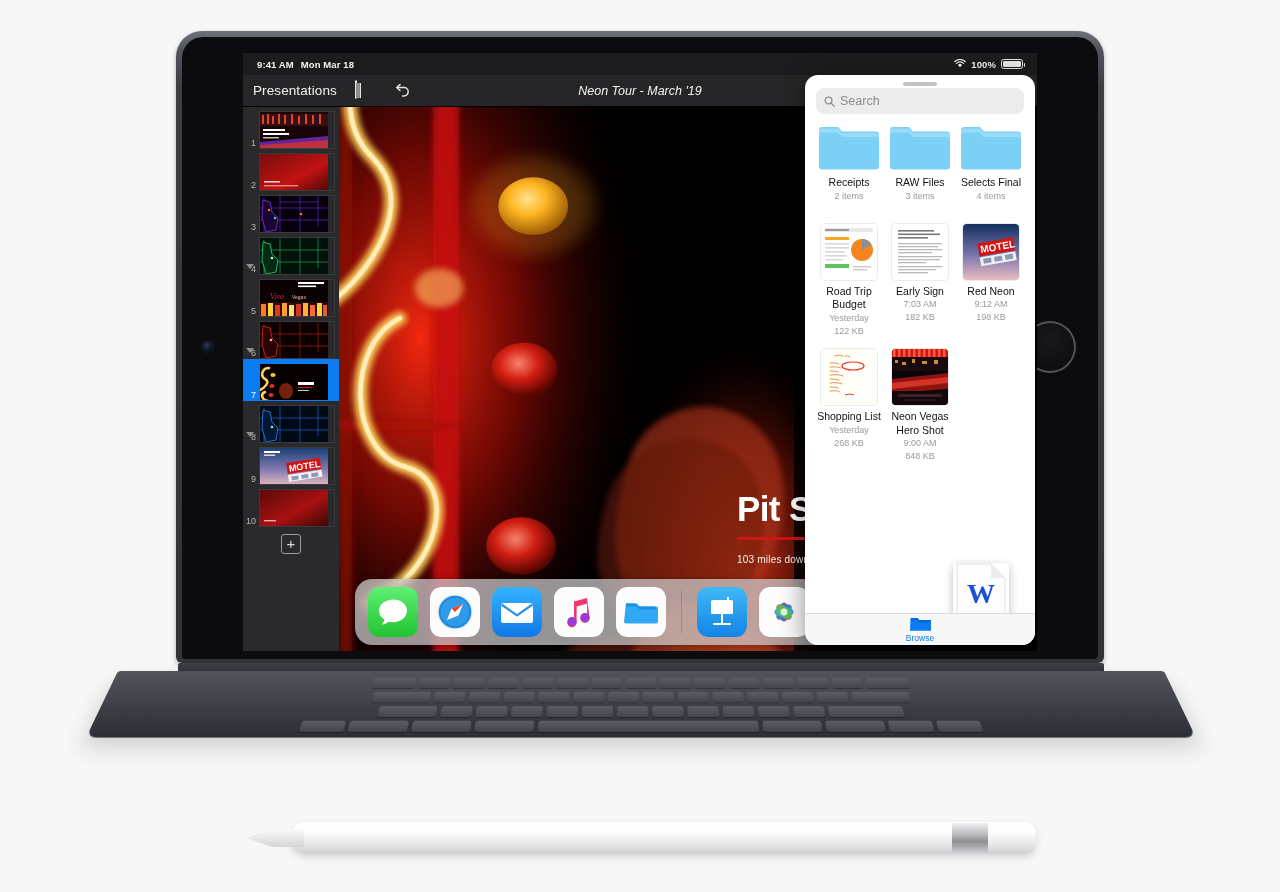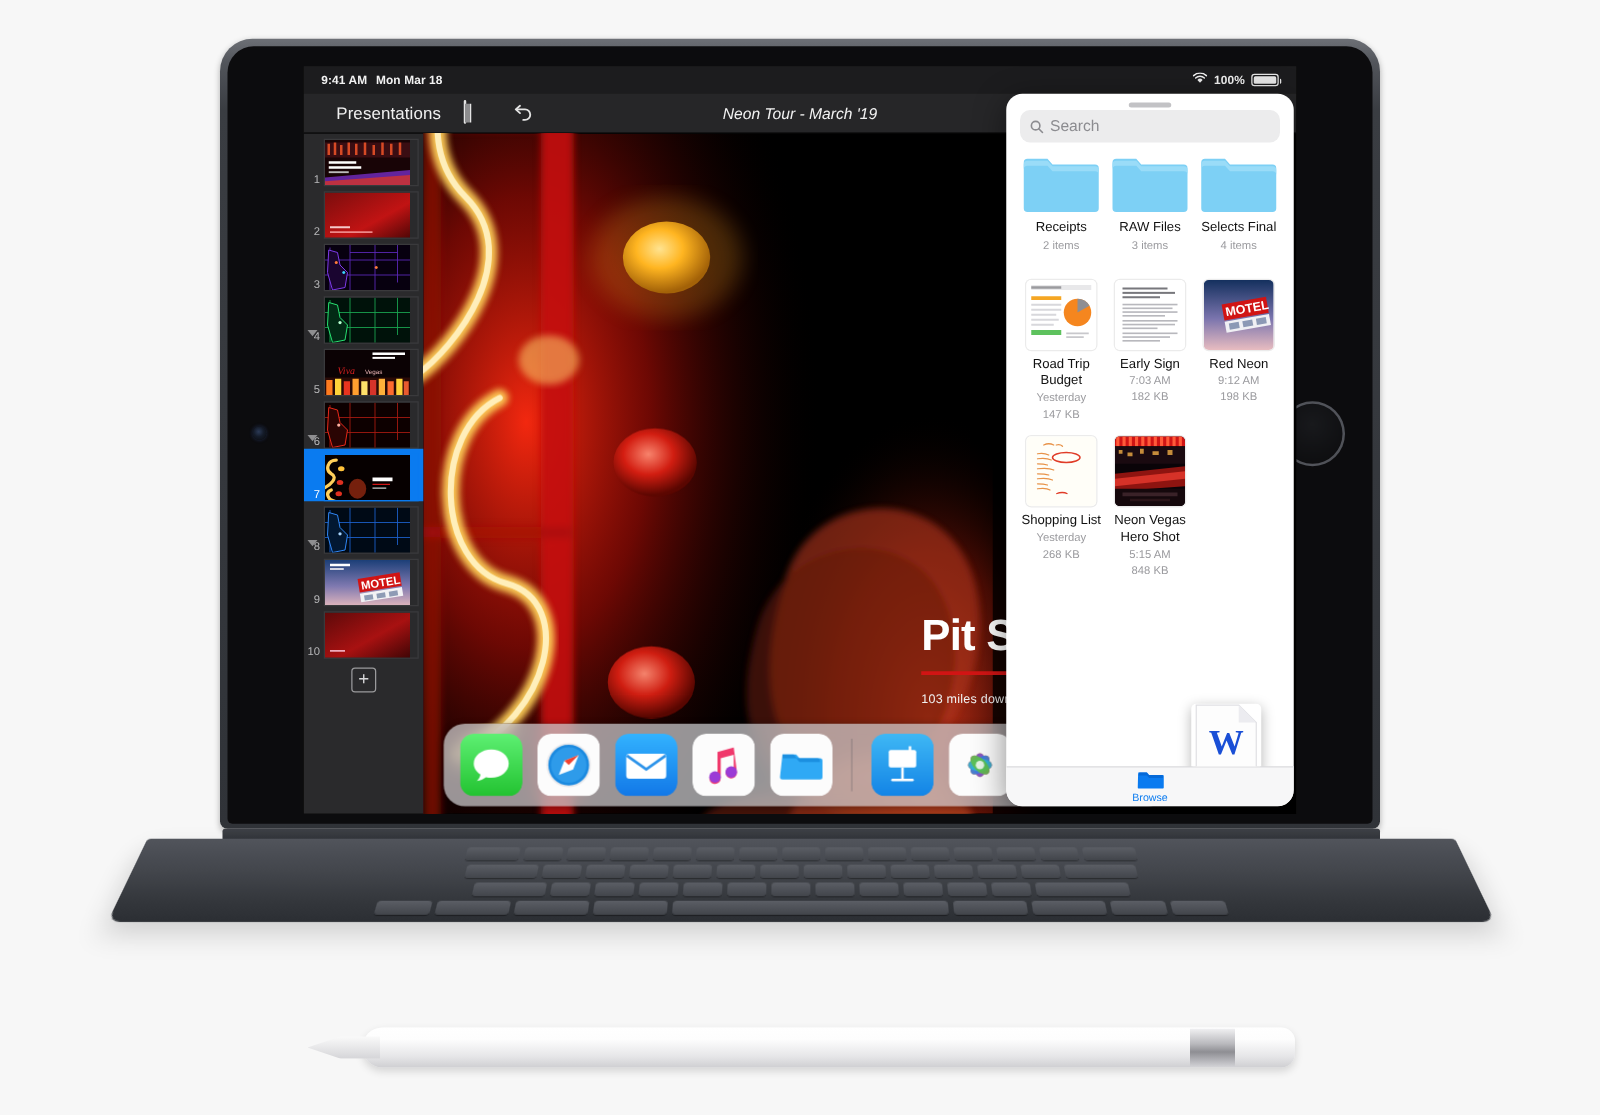--- a/index.html
+++ b/index.html
@@ -58,21 +58,21 @@
   }
   .battery-shell::after {
     content: ""; position: absolute; right: -3.4px; top: 3px;
     width: 1.8px; height: 4px; background: #e8e8e8; border-radius: 0 1px 1px 0;
   }
   .battery-fill { position: absolute; inset: 1px; background: #e8e8e8; border-radius: 1.3px; }
 
   
   #keynote-toolbar {
     position: relative; height: 32px; background: #262628;
-    display: flex; align-items: center; padding: 0 26px;
+    display: flex; align-items: center; padding: 0 10px;
     border-bottom: 1px solid #000;
   }
   #doc-back { color: #f0f0f0; font-size: 13.5px; letter-spacing: .1px; }
   .tb-icon { margin-left: 18px; width: 19px; height: 19px; position: relative; }
   .ic-view { border: 1.6px solid #e3e3e3; border-radius: 2.5px; width: 17px; height: 15px; margin-top: 2px; }
   .ic-view::before { content:""; position:absolute; left: 5px; top: 2px; bottom: 2px; width: 1.6px; background:#e3e3e3; }
   .ic-view::after  { content:""; position:absolute; left: 1.6px; top: 2px; width: 3.4px; bottom: 2px; background:#8d8d8f; }
   .ic-undo { width: 19px; height: 17px; margin-top: 1px; }
   #doc-title {
     position: absolute; left: 0; right: 0; text-align: center;
@@ -686,21 +686,21 @@
                     <rect x="4" y="40" width="24" height="4" fill="#5ec25e"></rect>
                     <circle cx="41" cy="26" r="11" fill="#f5861f"></circle>
                     <path d="M41 26 L41 15 A11 11 0 0 1 50.5 20.5 Z" fill="#8e8e93"></path>
                     <g fill="#c8c8cc">
                       <rect x="32" y="42" width="18" height="1.4"></rect>
                       <rect x="32" y="45" width="14" height="1.4"></rect>
                     </g>
                   </svg></div>
                 <div class="file-name">Road Trip Budget</div>
                 <div class="file-meta">Yesterday</div>
-                <div class="file-meta">147 KB</div>
+                <div class="file-meta">122 KB</div>
               </div>
               <div class="file-cell">
                 <div class="file-thumb"><svg width="56" height="56" viewBox="0 0 56 56">
                     <rect width="56" height="56" fill="#fff"></rect>
                     <g fill="#77777c">
                       <rect x="6" y="6" width="36" height="1.6"></rect>
                       <rect x="6" y="9.5" width="42" height="1.6"></rect>
                       <rect x="6" y="13" width="30" height="1.6"></rect>
                     </g>
                     <g fill="#b8b8bd">
@@ -784,21 +784,21 @@
                       <rect x="30" y="12" width="5" height="3"></rect>
                       <rect x="42" y="11" width="4" height="4"></rect>
                     </g>
                     <path d="M0 30 L56 24 L56 40 L0 44 Z" fill="#8e1410"></path>
                     <path d="M0 34 L56 28 L56 34 L0 40 Z" fill="#d63228"></path>
                     <rect y="42" width="56" height="14" fill="#15080c"></rect>
                     <rect x="6" y="45" width="44" height="3" fill="#3a2228"></rect>
                     <rect x="12" y="50" width="32" height="2" fill="#2a1418"></rect>
                   </svg></div>
                 <div class="file-name">Neon Vegas Hero Shot</div>
-                <div class="file-meta">5:15 AM</div>
+                <div class="file-meta">9:00 AM</div>
                 <div class="file-meta">848 KB</div>
               </div>
             </div>
         <div style="position: absolute; left: 148px; bottom: -6px; width: 56px; height: 56px;">
               <div class="file-thumb" style="box-shadow:0 3px 10px rgba(0,0,0,.28)"><svg width="56" height="56" viewBox="0 0 56 56">
                   <path d="M4 1 h34 l14 14 v40 h-48 Z" fill="#fdfdfd" stroke="#e0e0e4" stroke-width="1"></path>
                   <path d="M38 1 l14 14 h-14 Z" fill="#ececf0"></path>
                   <text x="28" y="40" font-size="28" font-family="serif" font-weight="bold" fill="#1a4fd6" text-anchor="middle">W</text>
                 </svg></div>
             </div>

